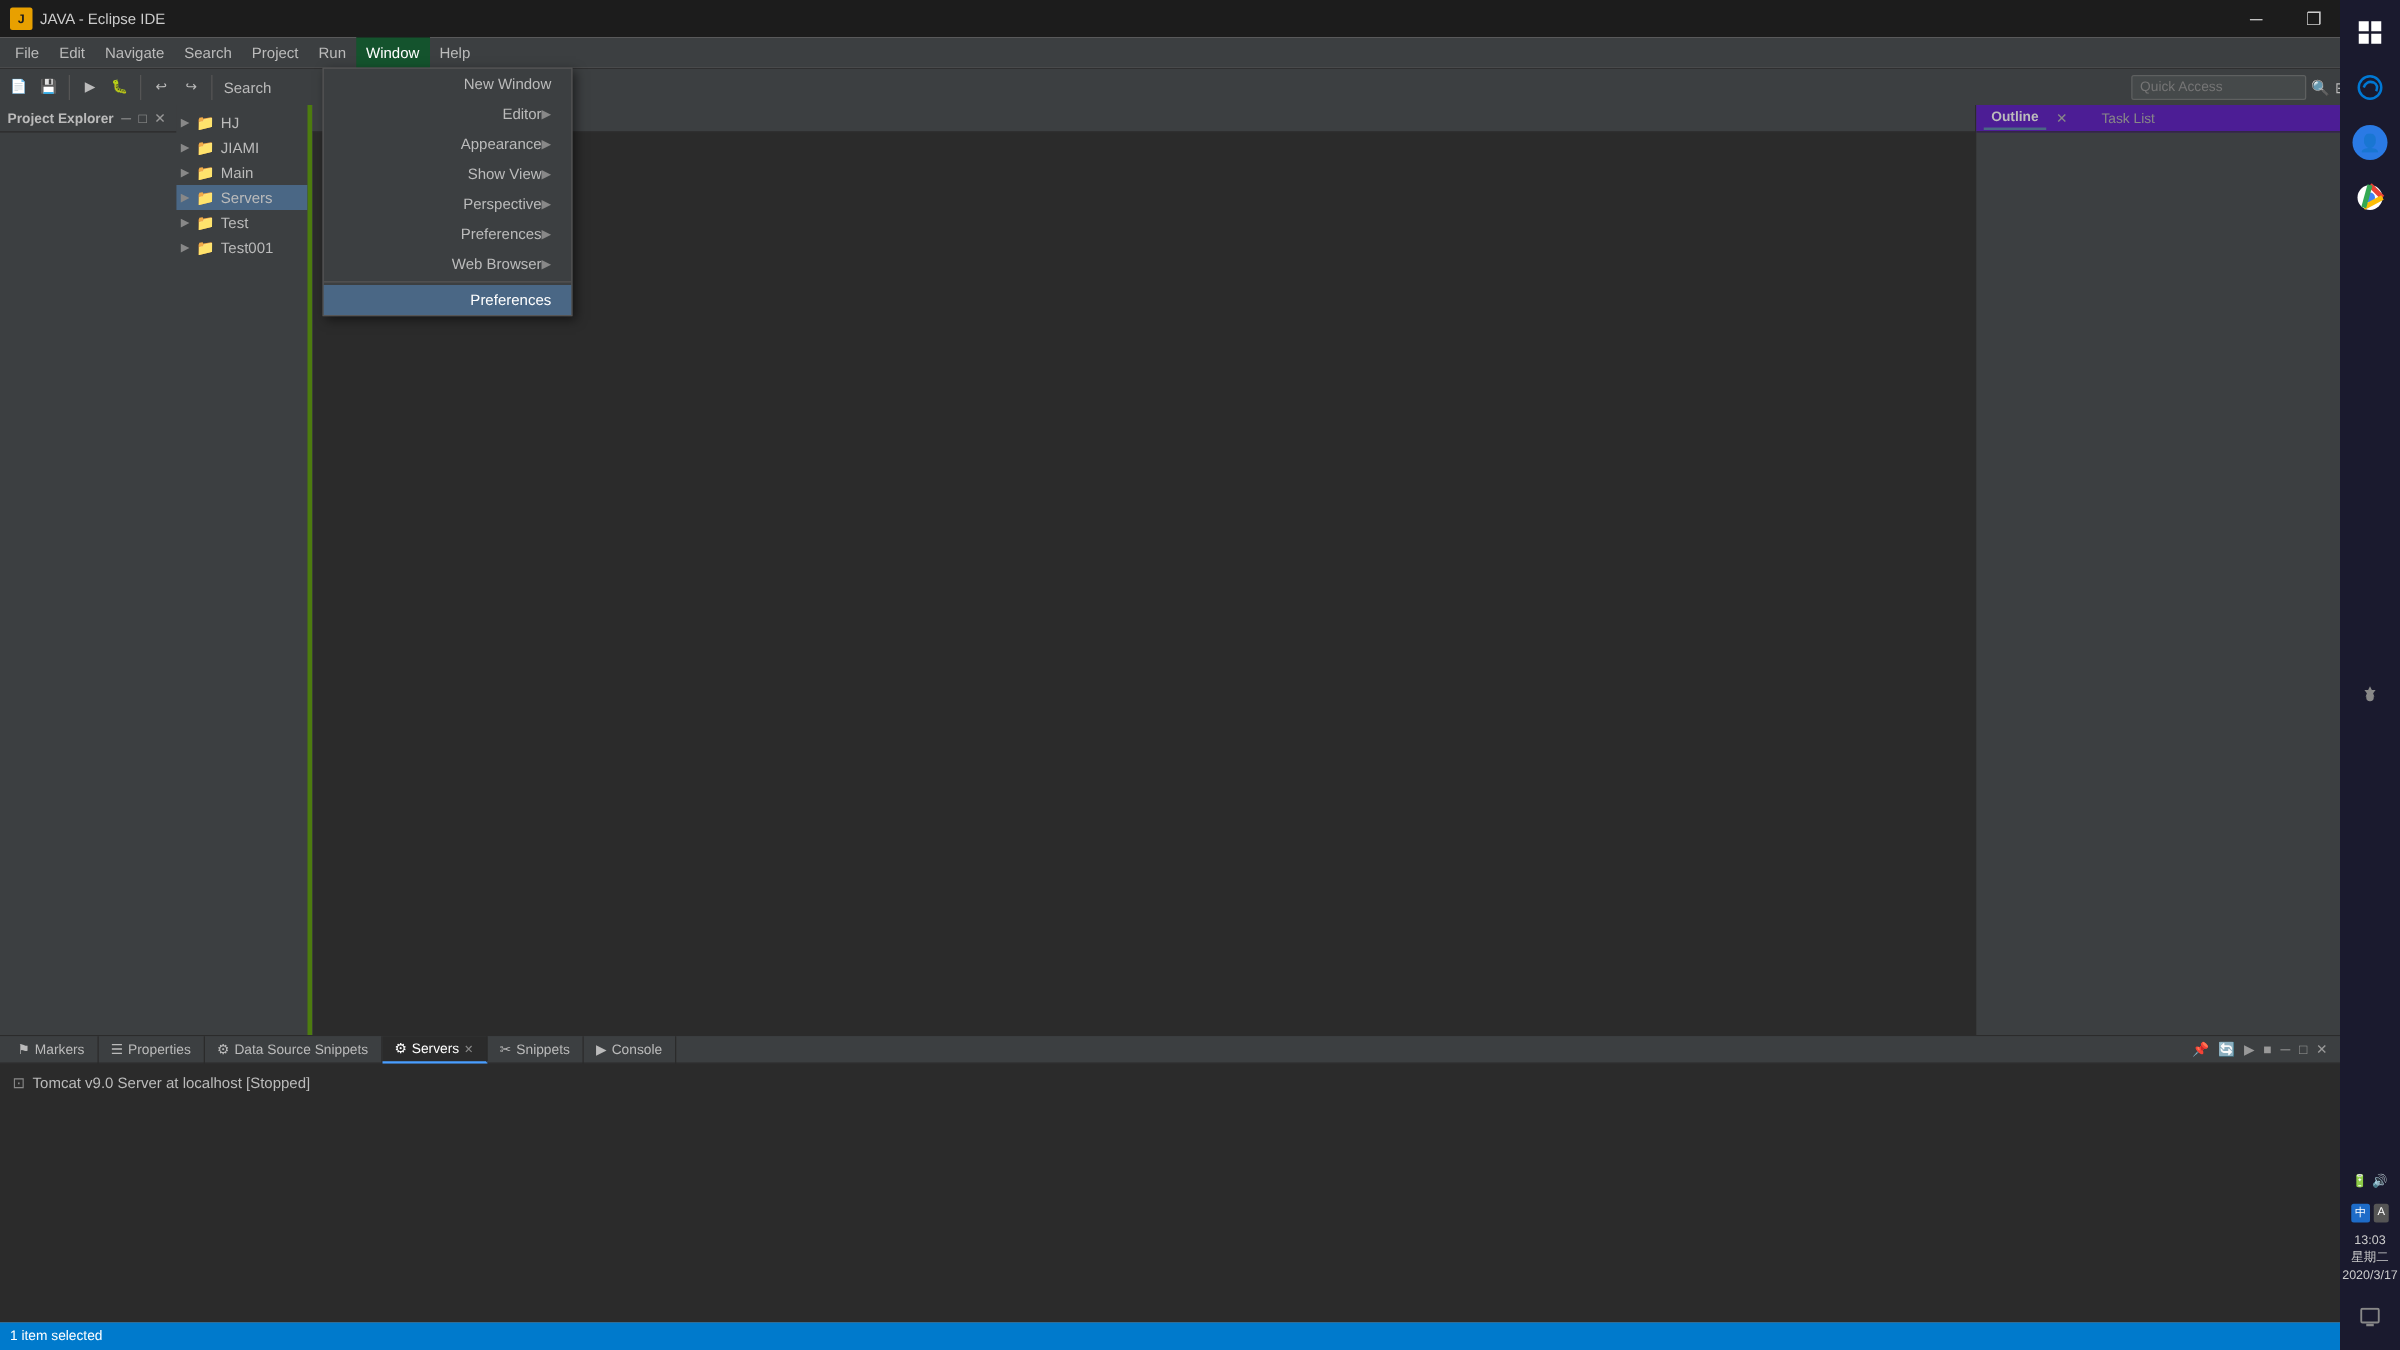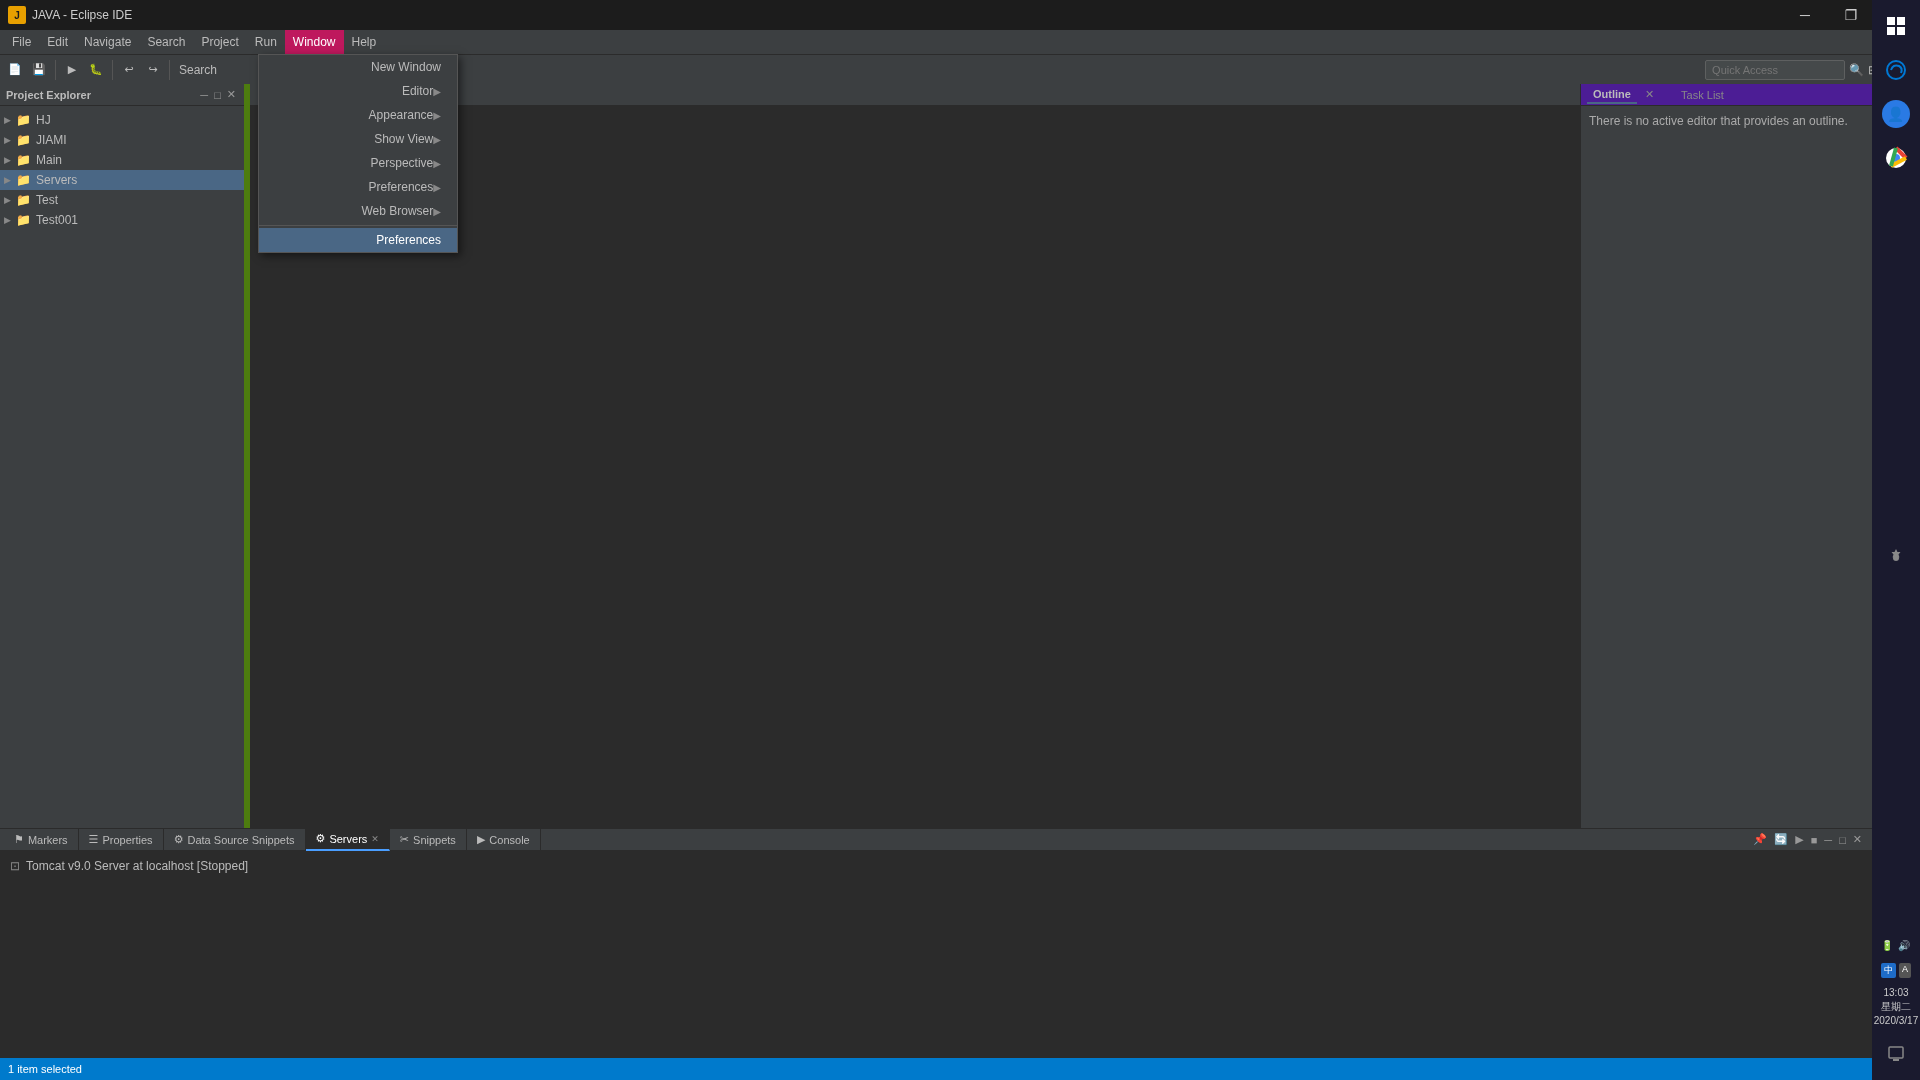--- a/index.html
+++ b/index.html
@@ -68,21 +68,21 @@
     }
     .menu-item {
       color: #bbb;
       padding: 14px 8px;
       cursor: pointer;
       font-size: 12px;
       height: 24px;
       display: flex;
       align-items: center;
     }
-    .menu-item.active { background: #be185d; color: #fff; }
+    .menu-item.active { background: #14532d; color: #fff; }
 
     
     #toolbar {
       background: #3c3f41;
       height: 30px;
       display: flex;
       align-items: center;
       padding: 0 4px;
       border-top: 1px solid #2b2b2b;
       gap: 2px;
@@ -131,22 +131,22 @@
       display: flex;
       height: calc(1080px - 30px - 24px - 30px - 22px);
       position: relative;
     }
 
     
     #project-explorer {
       width: 250px;
       background: #3c3f41;
       display: flex;
-      flex-direction: column;
-      border-right: 6px solid #4d7c0f;
+      flex-direction: row;
+      border-right: 4px solid #4d7c0f;
     }
     .panel-header {
       background: #3c3f41;
       height: 22px;
       display: flex;
       align-items: center;
       padding: 0 6px;
       border-bottom: 1px solid #2b2b2b;
       gap: 4px;
     }
@@ -518,23 +518,20 @@
     <div class="outline-header">
       <span class="outline-tab">Outline</span>
       <span style="color:#888;font-size:11px;padding:2px 4px;">✕</span>
       <span class="task-list-tab">Task List</span>
       <div style="margin-left:auto;display:flex;gap:3px;">
         <span class="panel-icon-btn">─</span>
         <span class="panel-icon-btn">□</span>
         <span class="panel-icon-btn">✕</span>
       </div>
     </div>
-    <div class="outline-content">
-      <span>There is no active editor that provides an outline.</span>
-    </div>
   </div>
 </div>
 
 <div id="bottom-panel" style="position:absolute;bottom:22px;left:0;right:48px;height:230px;background:#3c3f41;border-top:1px solid #2b2b2b;display:flex;flex-direction:column;z-index:10;">
   <div class="bottom-tabs">
     <div class="bottom-tab">
       <span>⚑</span>
       <span>Markers</span>
     </div>
     <div class="bottom-tab">

